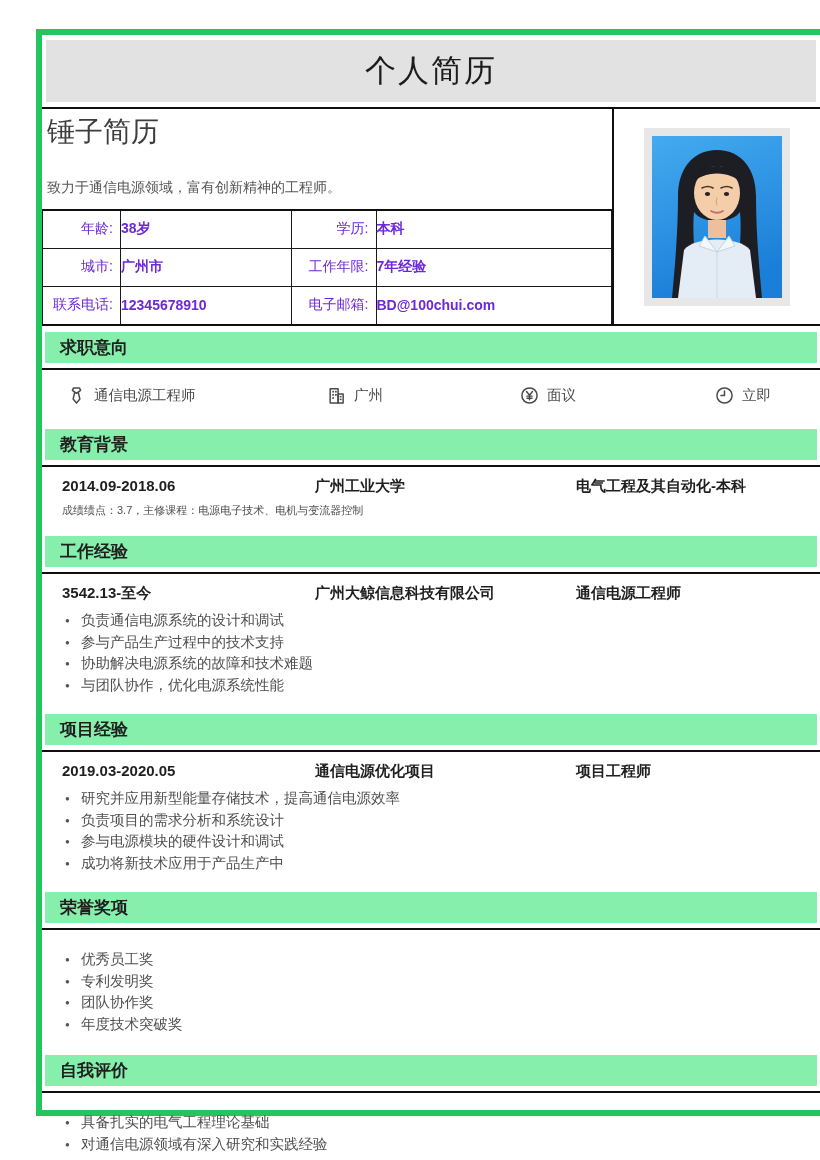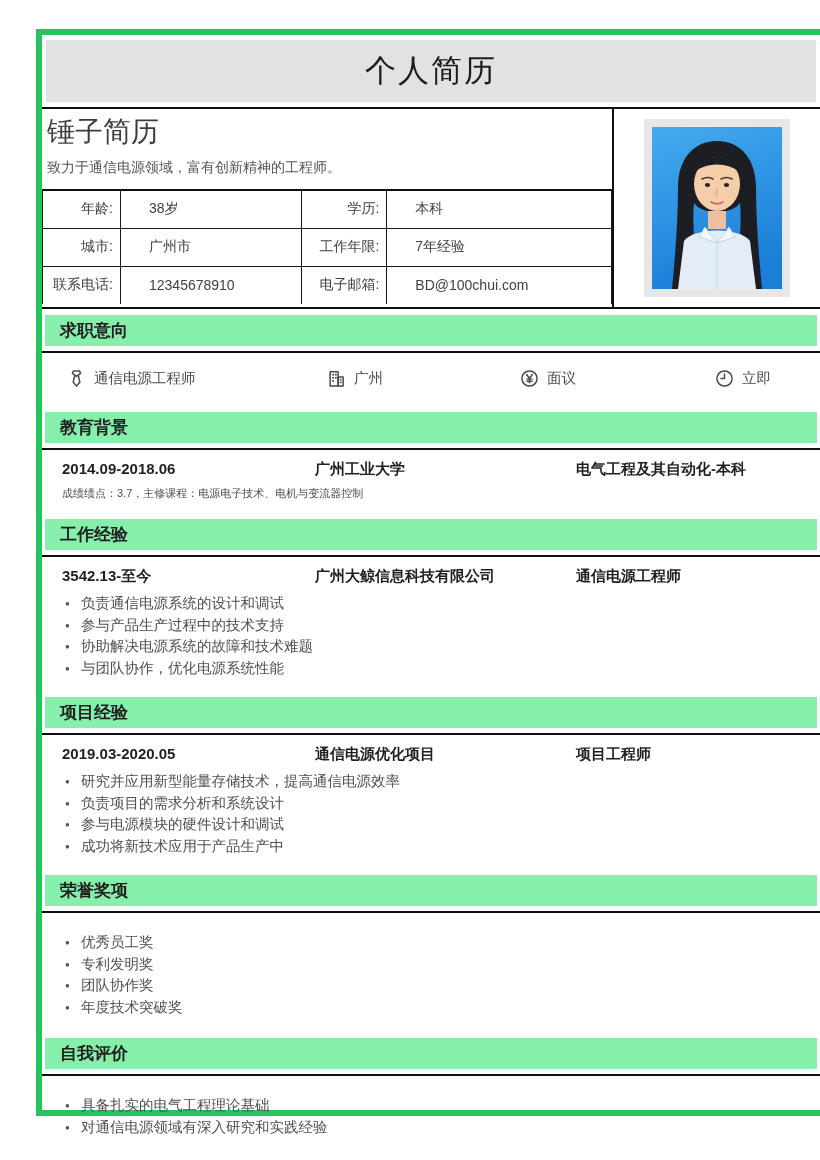--- a/index.html
+++ b/index.html
@@ -14,27 +14,27 @@
   .header-wrap { padding: 5px 4px; border-bottom: 2px solid #0f0f0f; }
   .title-bar {
     background: #e2e2e2; height: 62px; line-height: 62px;
     text-align: center; font-size: 31px; color: #1c1c1c; letter-spacing: 2px;
   }
   
   .top-section { display: flex; align-items: stretch; border-bottom: 2px solid #0f0f0f; }
   .top-left { width: 572px; border-right: 2px solid #0f0f0f; }
   .name-block { padding: 4px 10px 0 5px; }
   .name { font-size: 28px; color: #3d3d3d; }
-  .tagline { font-size: 14px; color: #555555; margin-top: 8px; padding-bottom: 12px; }
+  .tagline { font-size: 14px; color: #555555; margin-top: 28px; padding-bottom: 12px; }
   .info-table { width: 100%; border-collapse: collapse; border-top: 2px solid #0f0f0f; }
-  .info-table td { border: 1px solid #1a1a1a; height: 38px; font-size: 14px; color: #404040; }
+  .info-table td { border: 1px solid #1a1a1a; height: 38px; font-size: 14px; color: #6d28d9; }
   .info-table tr:last-child td { border-bottom: none; }
   .info-table td.lbl { width: 78px; text-align: right; padding-right: 7px; }
   .info-table td.lbl2 { width: 85px; text-align: right; }
-  .info-table td.val { padding-left: 28px; }
+  .info-table td.val { padding-left: 0; font-weight: bold; }
   .photo-col { flex: 1; display: flex; align-items: center; justify-content: center; padding: 10px 0; }
   .photo-frame { width: 146px; height: 178px; background: #e7e7e7; padding: 8px; }
   .photo-frame svg { display: block; width: 130px; height: 162px; }
   
   .section-bar {
     margin: 6px 3px 5px 3px; background: #86efac; height: 31px; line-height: 31px;
     padding-left: 15px; font-size: 17px; font-weight: bold; color: #1f1f1f;
   }
   .section-rule { border-top: 2px solid #0f0f0f; }
   

